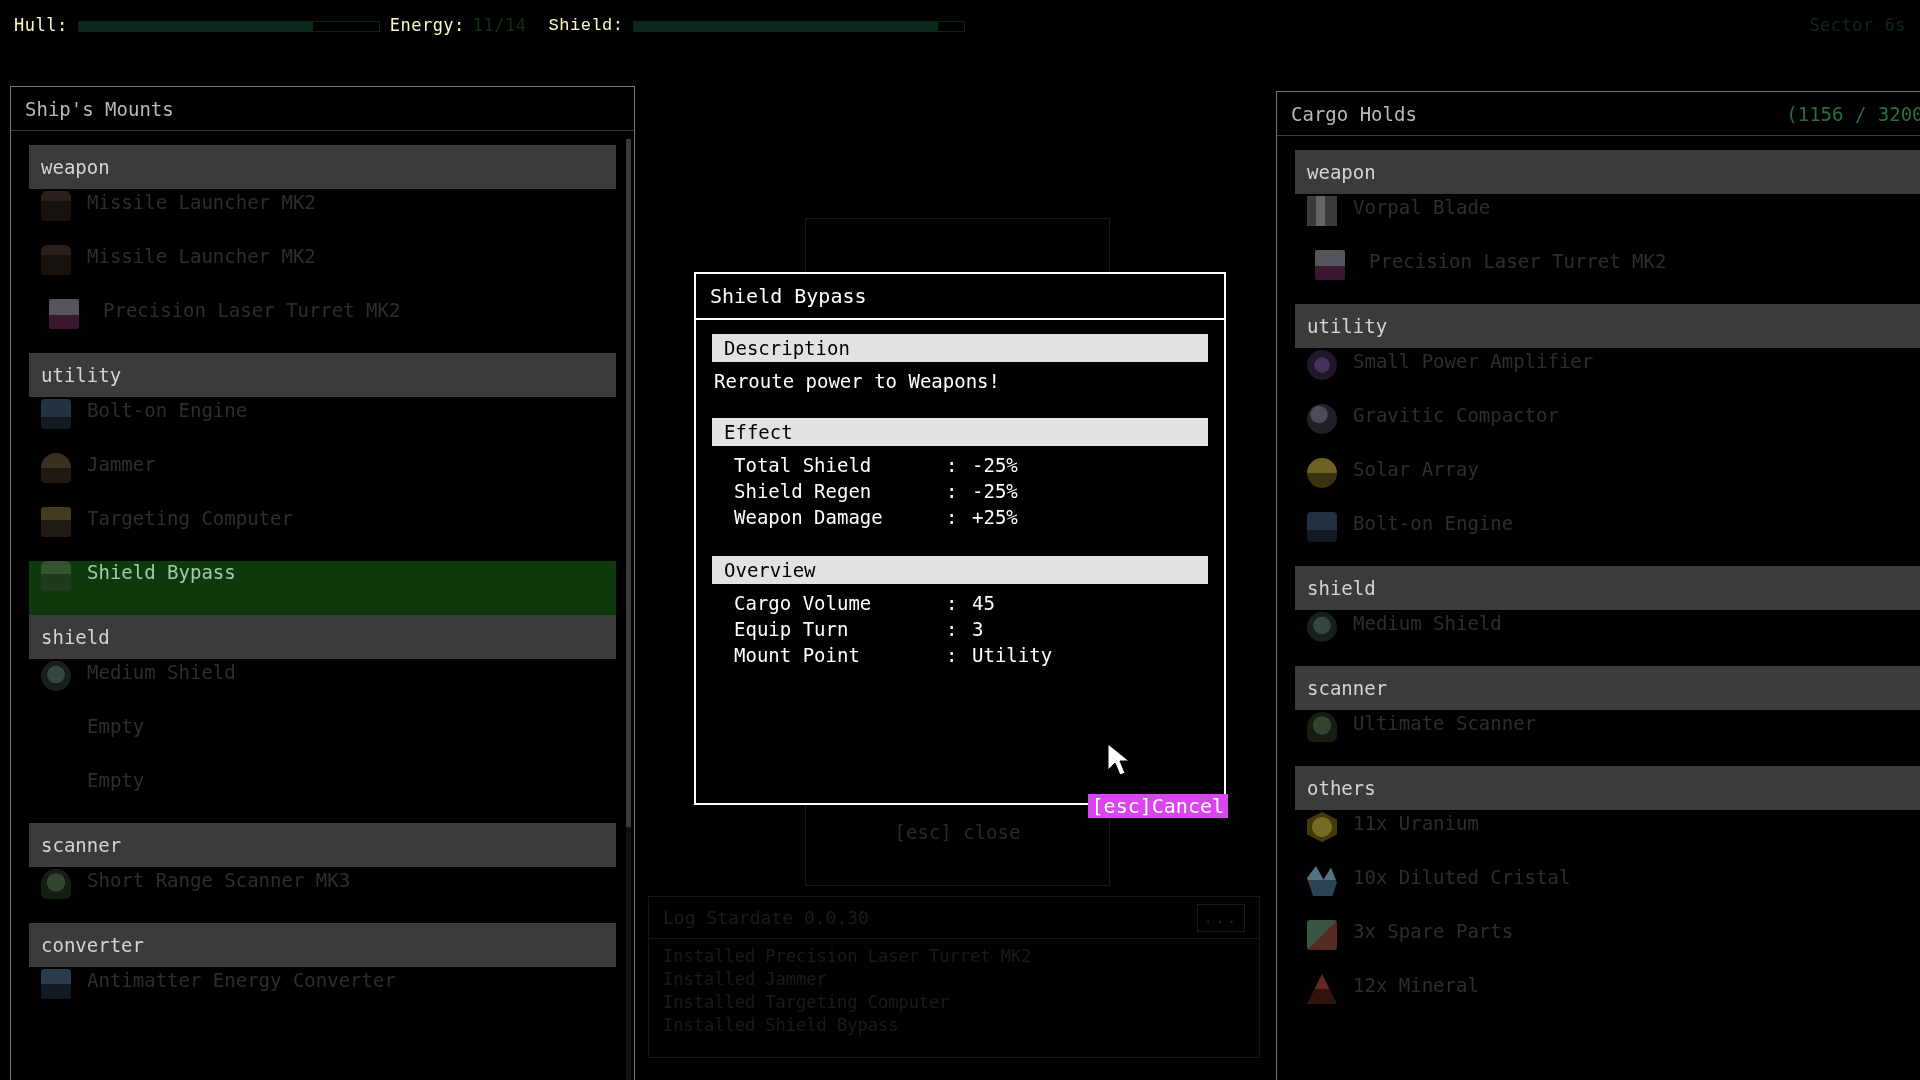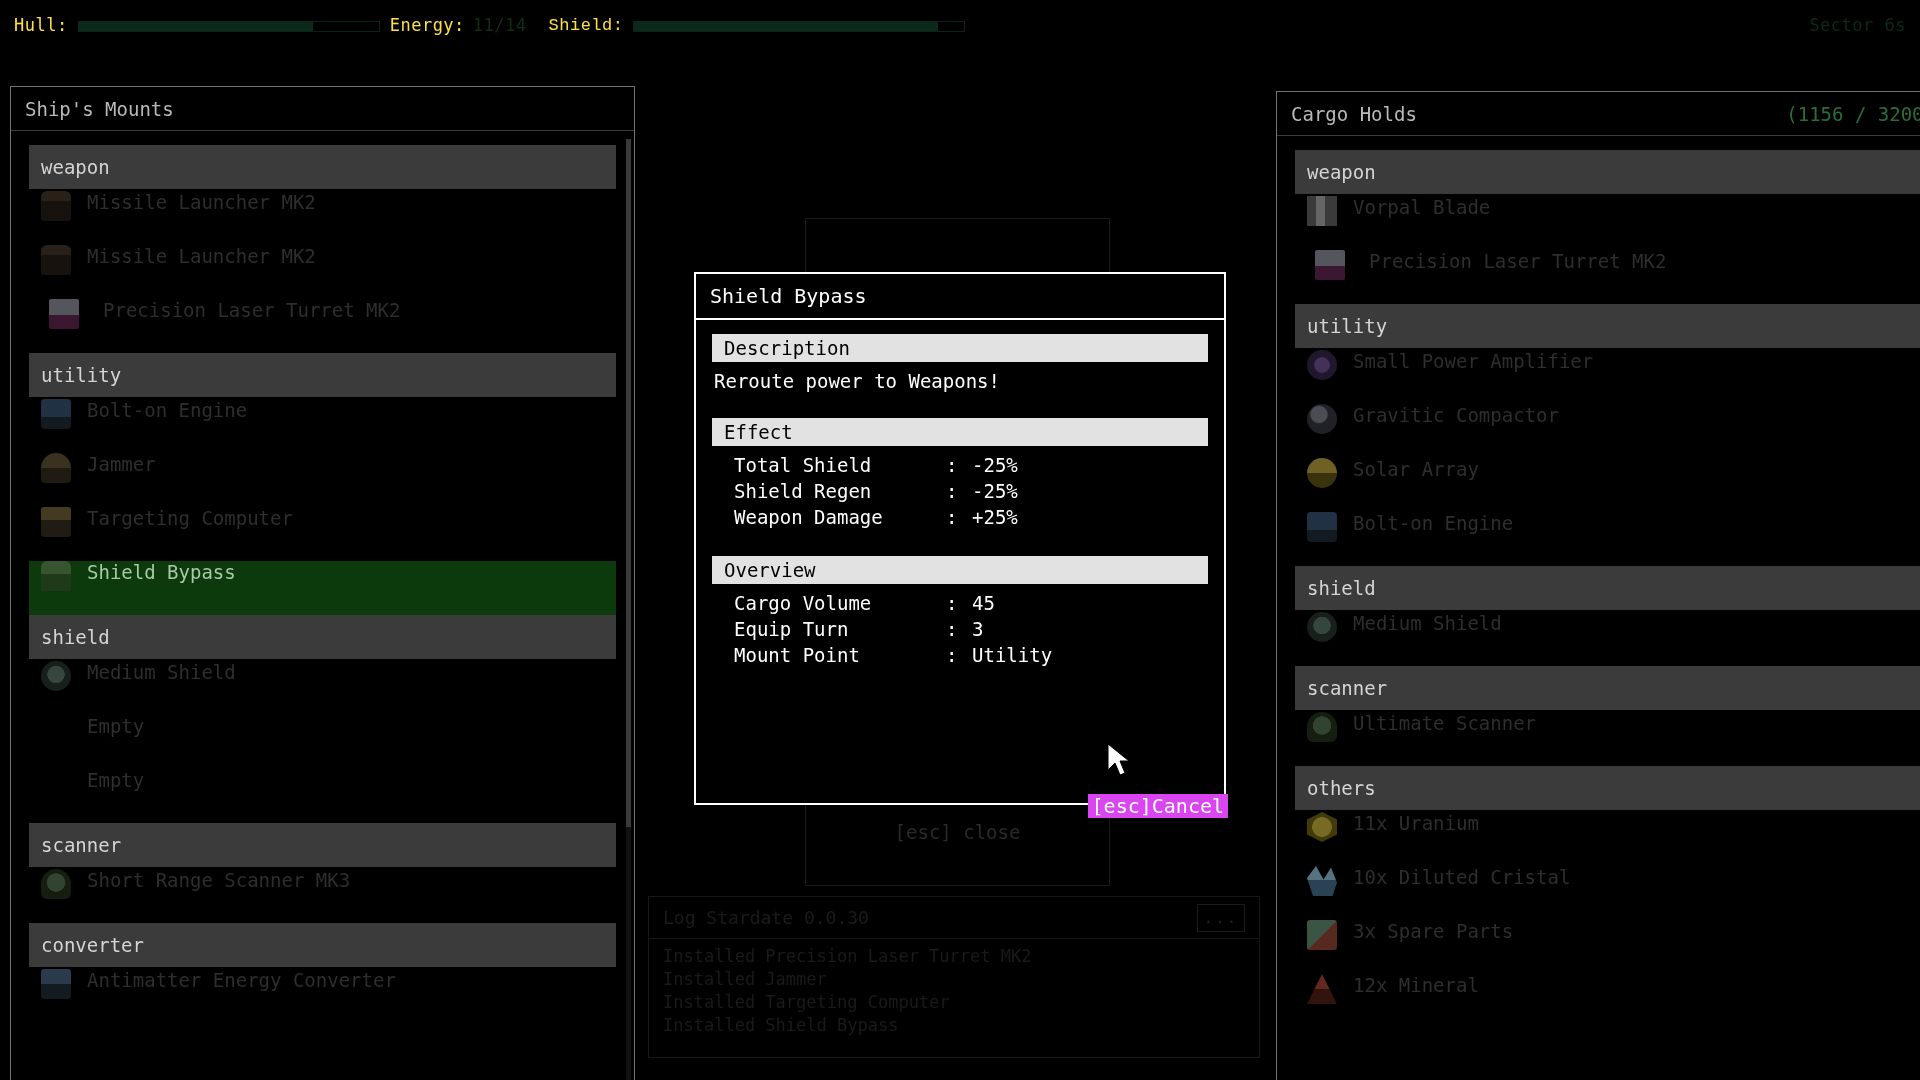--- a/index.html
+++ b/index.html
@@ -18,21 +18,21 @@
 
   
   .topbar {
     position: absolute; left: 0; top: 12px;
     width: 1920px; height: 26px;
     display: flex; align-items: center;
     font-size: 17px; letter-spacing: .5px;
     color: #0d2a18;
     padding: 0 14px; box-sizing: border-box;
   }
-  .topbar .lbl { color: #fde047; }
+  .topbar .lbl { color: #fef9c3; }
   .meter {
     display: inline-block;
     height: 9px; margin: 0 10px;
     border: 1px solid #0c2418;
     position: relative; top: 1px;
   }
   .meter > i { display: block; height: 100%; background: #0c2a1b; }
   .hull-meter { width: 300px; }
   .shield-meter { width: 330px; }
   .topbar .seg { display: flex; align-items: center; }

